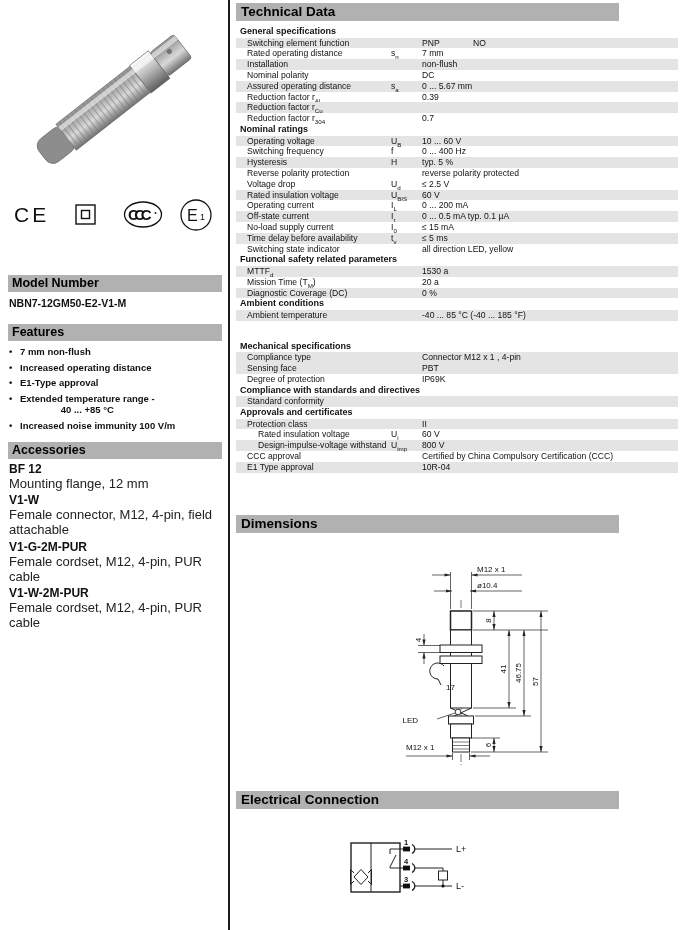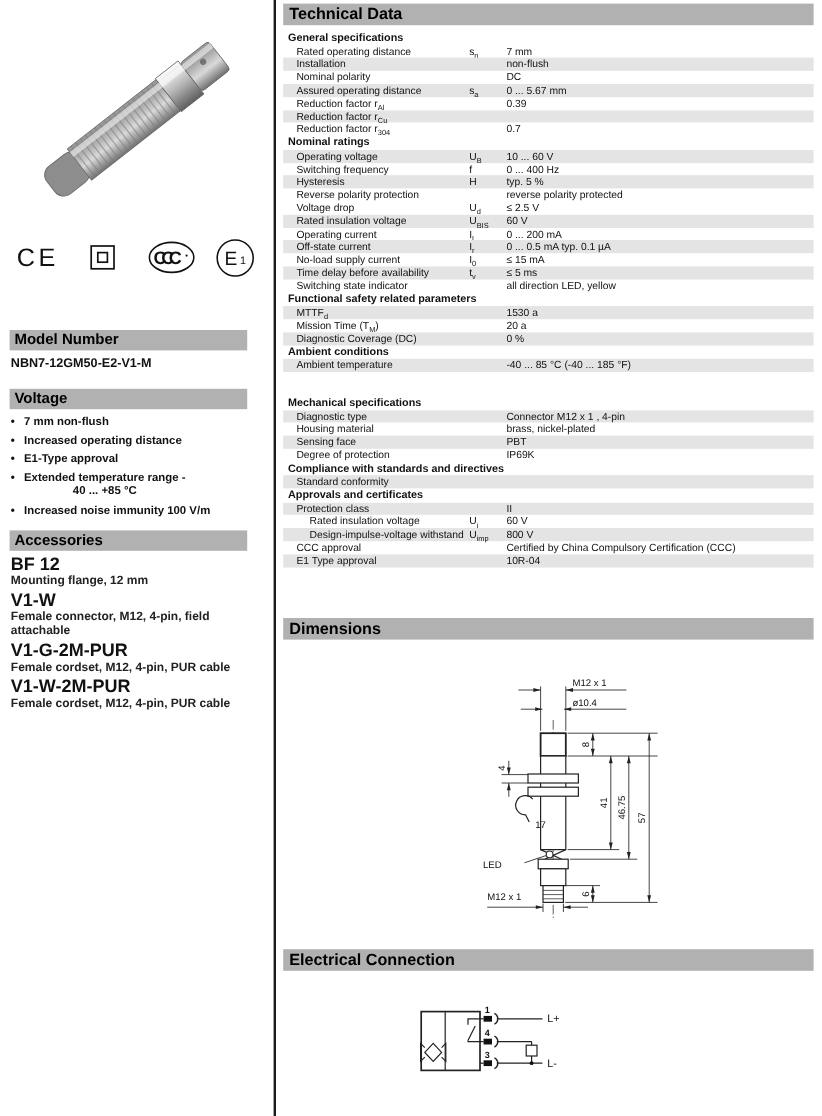--- a/index.html
+++ b/index.html
@@ -2,34 +2,34 @@
 <html><head>
 <meta charset="utf-8">
 <style>
   * { margin:0; padding:0; box-sizing:border-box; }
   html,body { background:#fff; }
   body { width:685px; height:930px; position:relative; font-family:"Liberation Sans",sans-serif; color:#111; overflow:hidden; }
   .page { position:absolute; inset:0; background:#fff; }
 
   
   .bar { position:absolute; background:#b1b1b1; font-weight:bold; color:#000; }
-  .bar-left { left:8px; width:198px; height:17px; font-size:12.5px; line-height:17px; padding-left:4px; }
-  .bar-right { left:236px; width:442px; height:18px; font-size:13.5px; line-height:18px; padding-left:5px; }
+  .bar-left { left:8px; width:214px; height:17px; font-size:12.5px; line-height:17px; padding-left:4px; }
+  .bar-right { left:236px; width:383px; height:18px; font-size:13.5px; line-height:18px; padding-left:5px; }
 
   .vdivider { position:absolute; left:228px; top:0; width:2px; height:930px; background:#1a1a1a; }
 
   
   .model-no { position:absolute; left:9px; top:297px; font-size:10.5px; font-weight:bold; }
   .features { position:absolute; left:9px; top:346px; width:214px; }
   .feat { display:flex; margin-bottom:4.5px; font-size:9.5px; font-weight:bold; line-height:1.18; }
   .feat .bullet { width:11px; flex:none; }
   .feat .ftxt { white-space:pre-line;text-align:center; }
   .accessories { position:absolute; left:9px; top:459px; width:214px; }
-  .acc-name { font-size:15px; font-weight:bold; margin-top:2.5px; }
-  .acc-desc { font-size:10px; margin-bottom:2.5px; color:#222;font-weight:bold; }
+  .acc-name { font-size:12px; font-weight:bold; margin-top:2.5px; }
+  .acc-desc { font-size:13px; margin-bottom:2.5px; color:#222; }
 
   
   .tech-table { position:absolute; left:236px; top:26px; width:442px; }
   .tdsec { height:11.6px; line-height:11.6px; font-weight:bold; font-size:9px; padding-left:4px; }
   .tdrow { position:relative; height:10.8px; line-height:10.8px; font-size:8.6px; }
   .tdrow.sh { background:#e4e4e4; }
   .tdrow.tall { height:21.6px; line-height:10.6px; }
   .tdrow.gap { margin-bottom:20px; }
   .tdrow .lab { position:absolute; left:11px; white-space:nowrap; }
   .tdrow .lab.i2 { left:22px; }
@@ -114,21 +114,21 @@
   </svg>
   <svg style="position:absolute;left:178px;top:198px" width="36" height="34" viewBox="0 0 36 34">
     <circle cx="18" cy="17" r="15" fill="none" stroke="#111" stroke-width="1.3"></circle>
     <text x="9" y="23" font-size="16" fill="#111">E</text>
     <text x="22" y="22" font-size="9" fill="#111">1</text>
   </svg>
 
   <div class="bar bar-left" style="top:275px">Model Number</div>
   <div class="model-no">NBN7-12GM50-E2-V1-M</div>
 
-  <div class="bar bar-left" style="top:324px">Voltage</div>
+  <div class="bar bar-left" style="top:324px">Features</div>
   <div class="features" id="features-list">
       <div class="feat">
         <span class="bullet">•</span>
         <span class="ftxt">7 mm non-flush</span>
       </div>
       <div class="feat">
         <span class="bullet">•</span>
         <span class="ftxt">Increased operating distance</span>
       </div>
       <div class="feat">
@@ -154,20 +154,25 @@
       <div class="acc-desc">Female connector, M12, 4-pin, field attachable</div>
       <div class="acc-name">V1-G-2M-PUR</div>
       <div class="acc-desc">Female cordset, M12, 4-pin, PUR cable</div>
       <div class="acc-name">V1-W-2M-PUR</div>
       <div class="acc-desc">Female cordset, M12, 4-pin, PUR cable</div>
     </div>
 
   <div class="bar bar-right" style="top:3px">Technical Data</div>
   <div class="tech-table" id="tech-table">
       <div class="tdsec">General specifications</div>
+      <div class="tdrow sh">
+        <span class="lab">Switching element function</span>
+        <span class="val">PNP</span>
+        <span class="val2">NO</span>
+      </div>
       <div class="tdrow">
         <span class="lab">Rated operating distance</span>
         <span class="sym">s<sub>n</sub></span>
         <span class="val">7 mm</span>
       </div>
       <div class="tdrow sh">
         <span class="lab">Installation</span>
         <span class="val">non-flush</span>
       </div>
       <div class="tdrow">
@@ -257,26 +262,22 @@
         <span class="lab">Diagnostic Coverage (DC)</span>
         <span class="val">0 %</span>
       </div>
       <div class="tdsec">Ambient conditions</div>
       <div class="tdrow sh gap">
         <span class="lab">Ambient temperature</span>
         <span class="val">-40 ... 85 °C (-40 ... 185 °F)</span>
       </div>
       <div class="tdsec">Mechanical specifications</div>
       <div class="tdrow sh">
-        <span class="lab">Diagnostic type</span>
+        <span class="lab">Compliance type</span>
         <span class="val">Connector M12 x 1 , 4-pin</span>
-      </div>
-      <div class="tdrow">
-        <span class="lab">Housing material</span>
-        <span class="val">brass, nickel-plated</span>
       </div>
       <div class="tdrow sh">
         <span class="lab">Sensing face</span>
         <span class="val">PBT</span>
       </div>
       <div class="tdrow">
         <span class="lab">Degree of protection</span>
         <span class="val">IP69K</span>
       </div>
       <div class="tdsec">Compliance with standards and directives</div>

